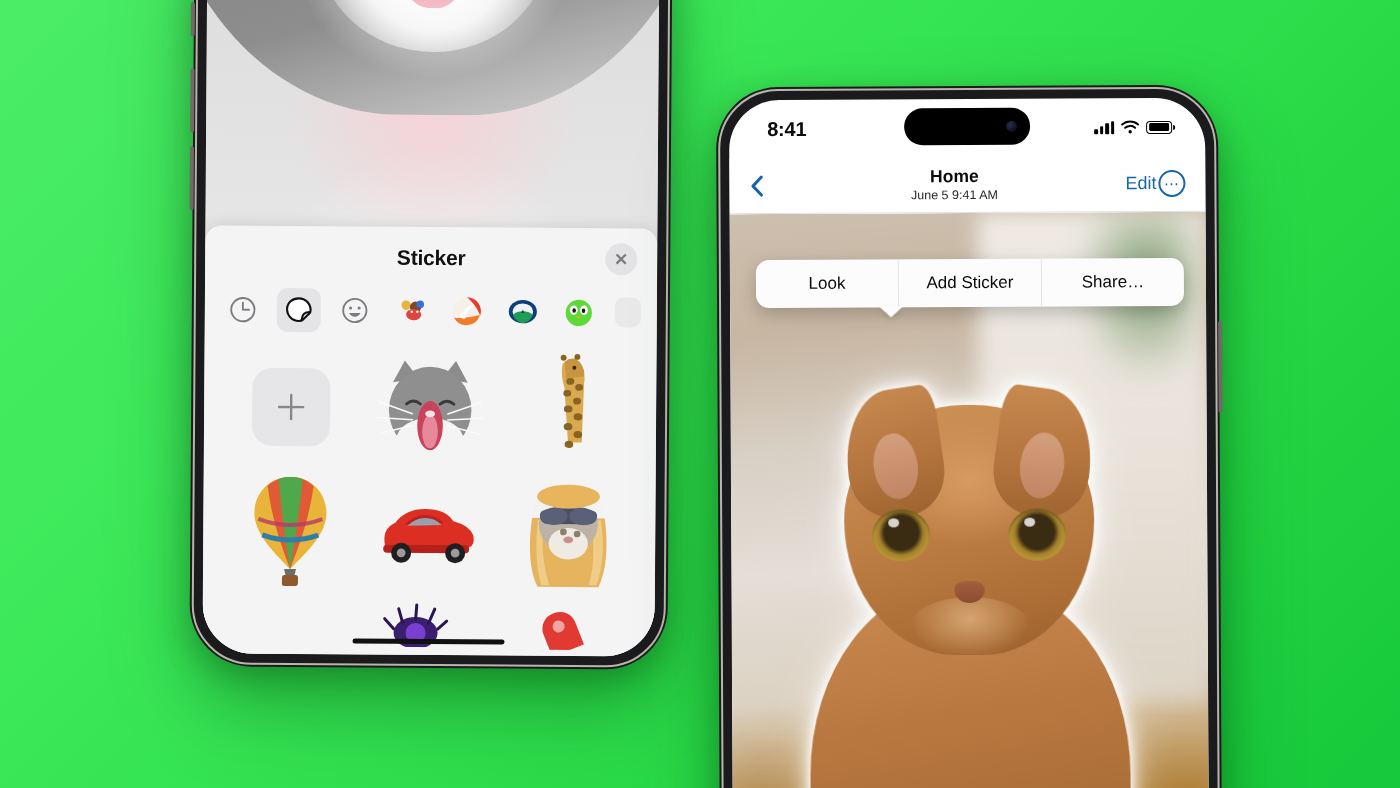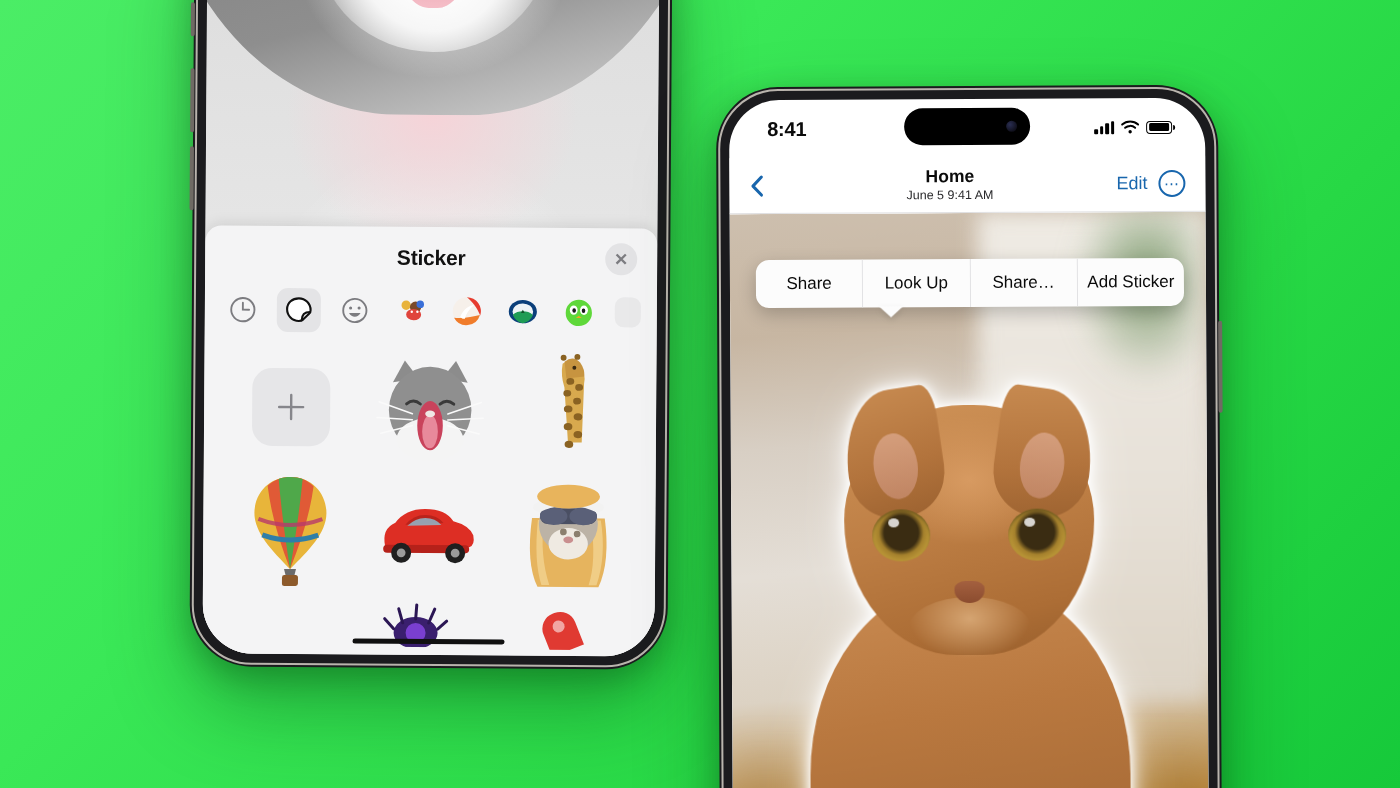--- a/index.html
+++ b/index.html
@@ -161,21 +161,21 @@
   .navbar{
     position:relative;height:56px;
     display:flex;align-items:center;padding:0 20px;
     border-bottom:1px solid #e0e0e2;
     background:#fff; z-index:5;
   }
   .nav-back{ width:34px;cursor:pointer; display:flex;align-items:center;}
   .nav-center{ flex:1;text-align:center;}
   .nav-title{font-size:17.5px;font-weight:700;color:#0b0b0b;line-height:1.12;}
   .nav-sub{font-size:12.5px;color:#29292b;margin-top:1px;}
-  .nav-right{ display:flex;align-items:center;gap:11px;}
+  .nav-right{ display:flex;align-items:center;gap:2px;}
   .nav-edit{font-size:18px;color:#1866ad;cursor:pointer;}
   .nav-more{
     width:27px;height:27px;border-radius:50%;
     border:2px solid #1866ad;color:#1866ad;
     display:flex;align-items:center;justify-content:center;
     font-size:15px;line-height:0; letter-spacing:1px; cursor:pointer;
   }
 
   
   .photo-area{ position:absolute; left:0;right:0; top:114px; bottom:0; overflow:hidden;}
@@ -562,21 +562,20 @@
           <div class="oc-eye l"></div>
           <div class="oc-eye r"></div>
           <div class="oc-muzzle"></div>
           <div class="oc-nose"></div>
         </div>
       </div>
     </div>
 
     <div class="ctx">
       <div class="ctx-bar">
-        <div class="ctx-item">Share</div>
-        <div class="ctx-item">Look Up</div>
+        <div class="ctx-item">Look</div>
+        <div class="ctx-item">Add Sticker</div>
         <div class="ctx-item">Share…</div>
-        <div class="ctx-item">Add Sticker</div>
       </div>
       <div class="ctx-arrow"></div>
     </div>
   </div>
 </div>
 
 </body></html>

